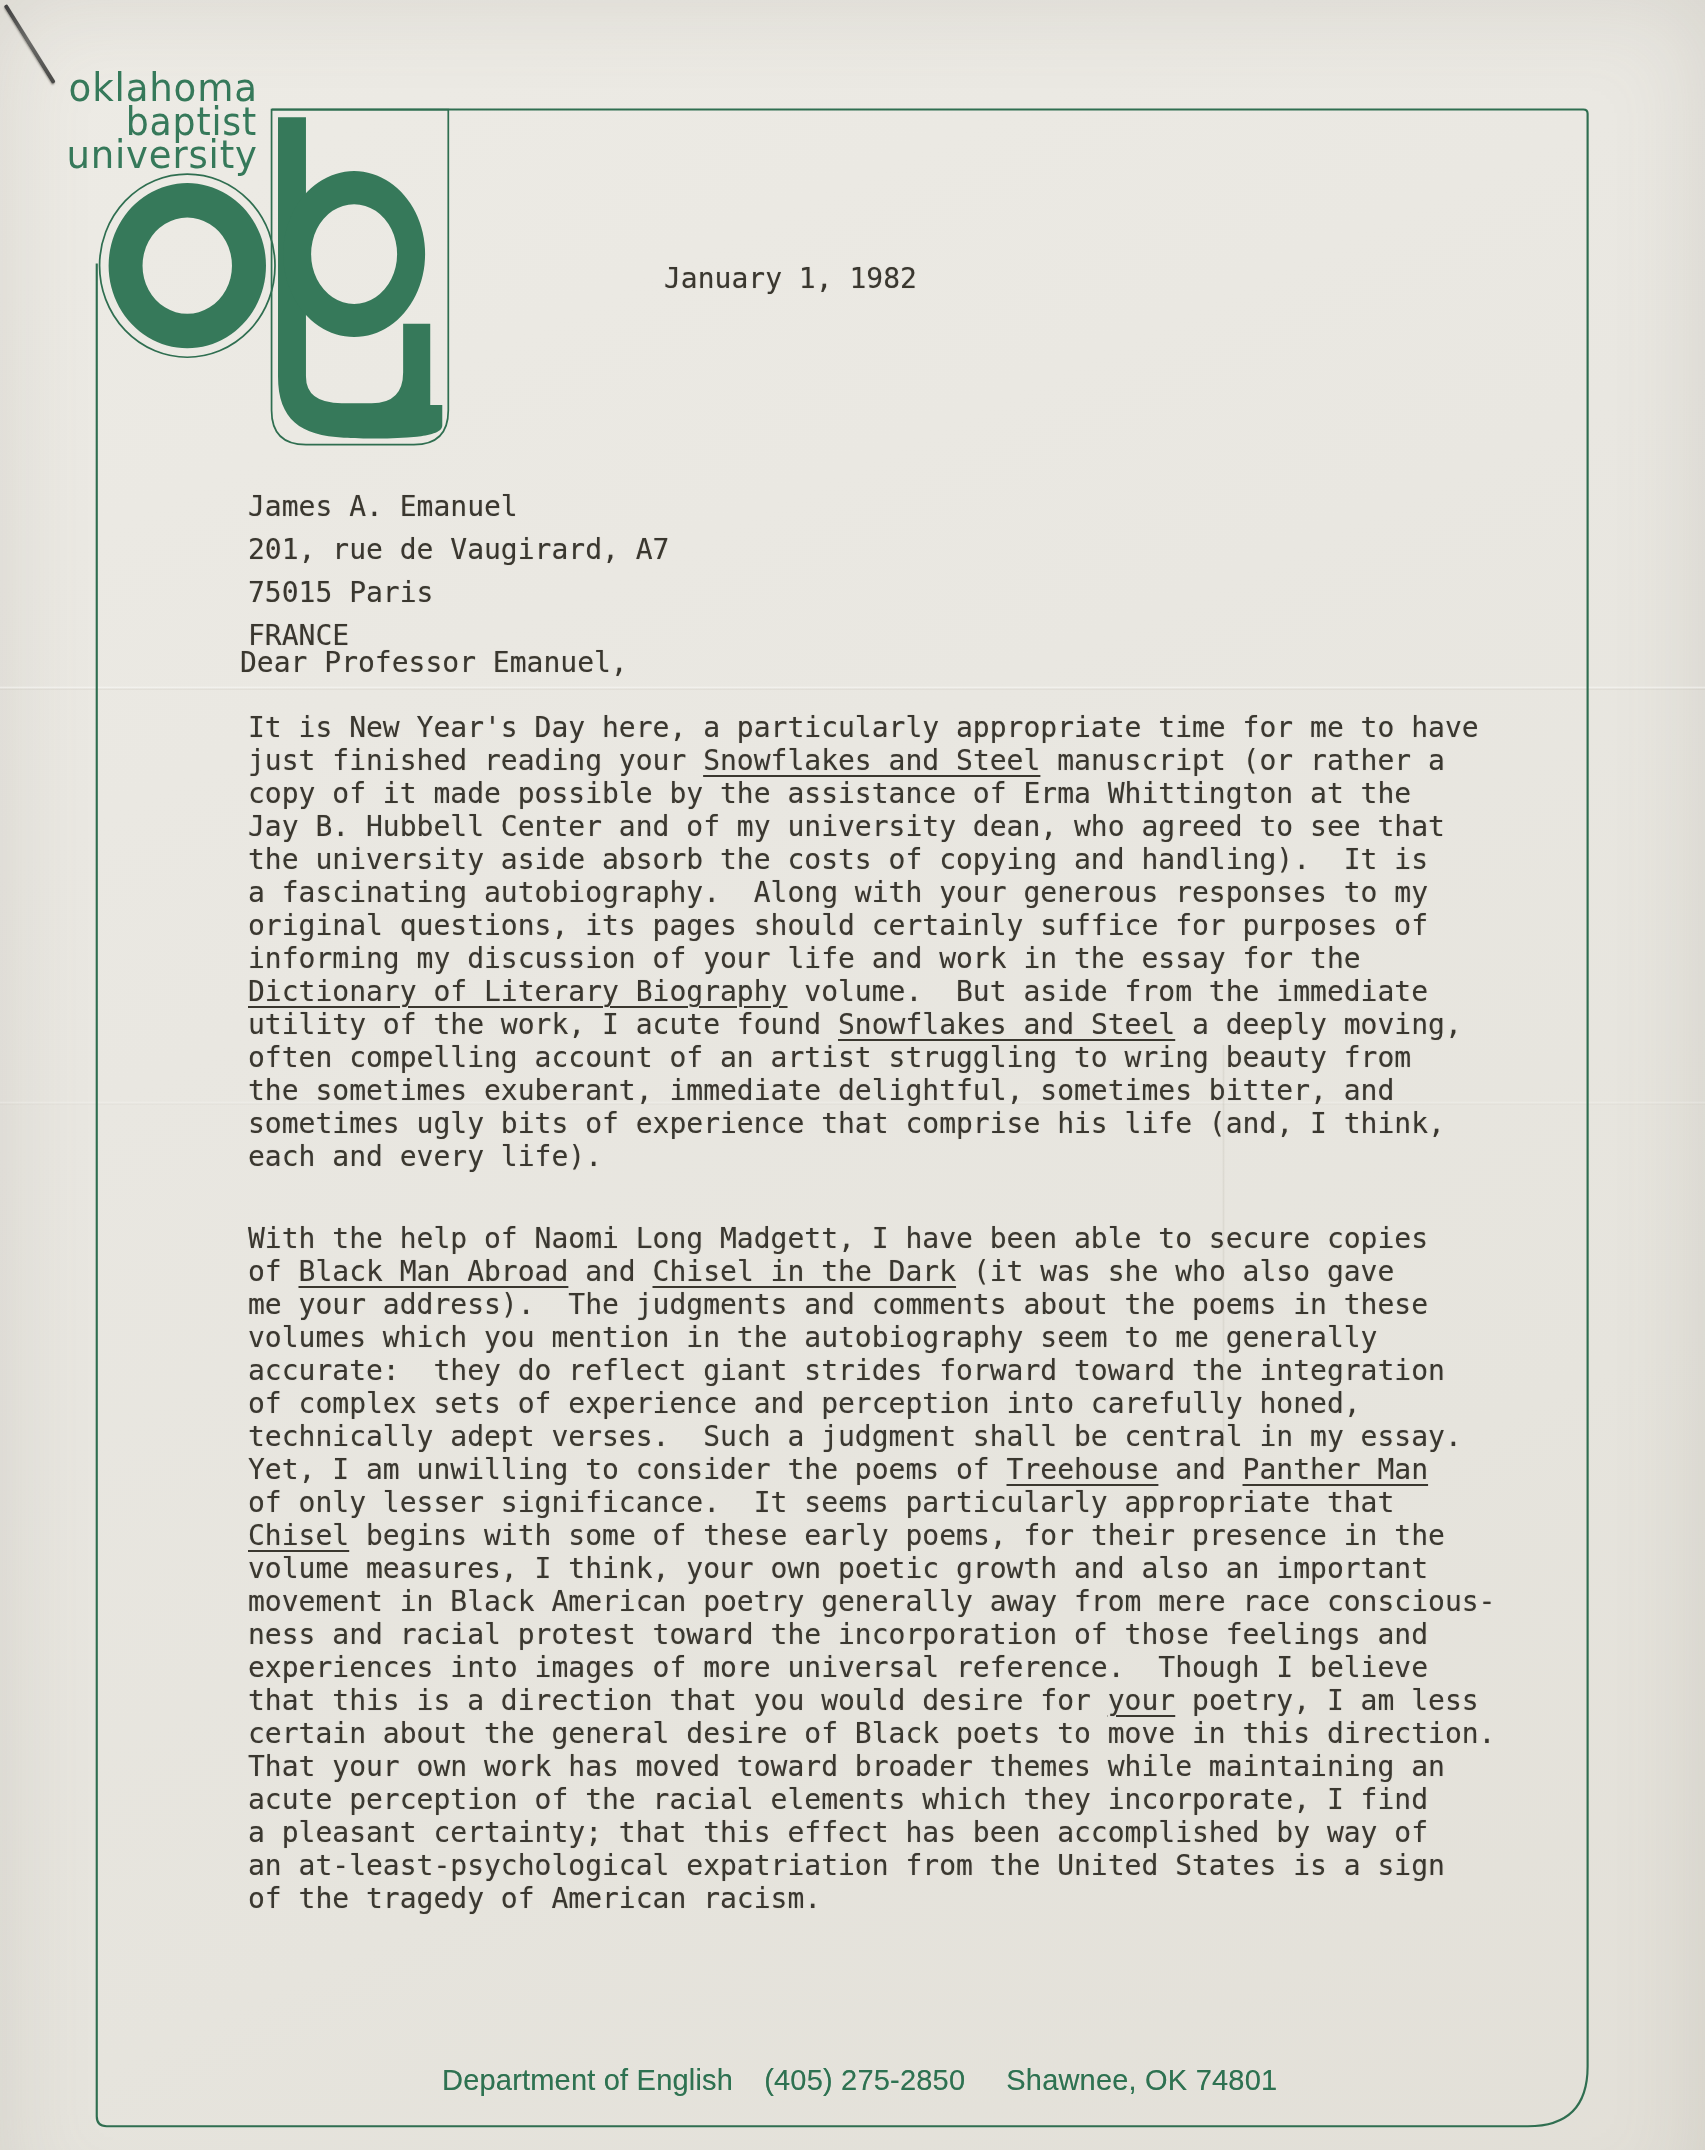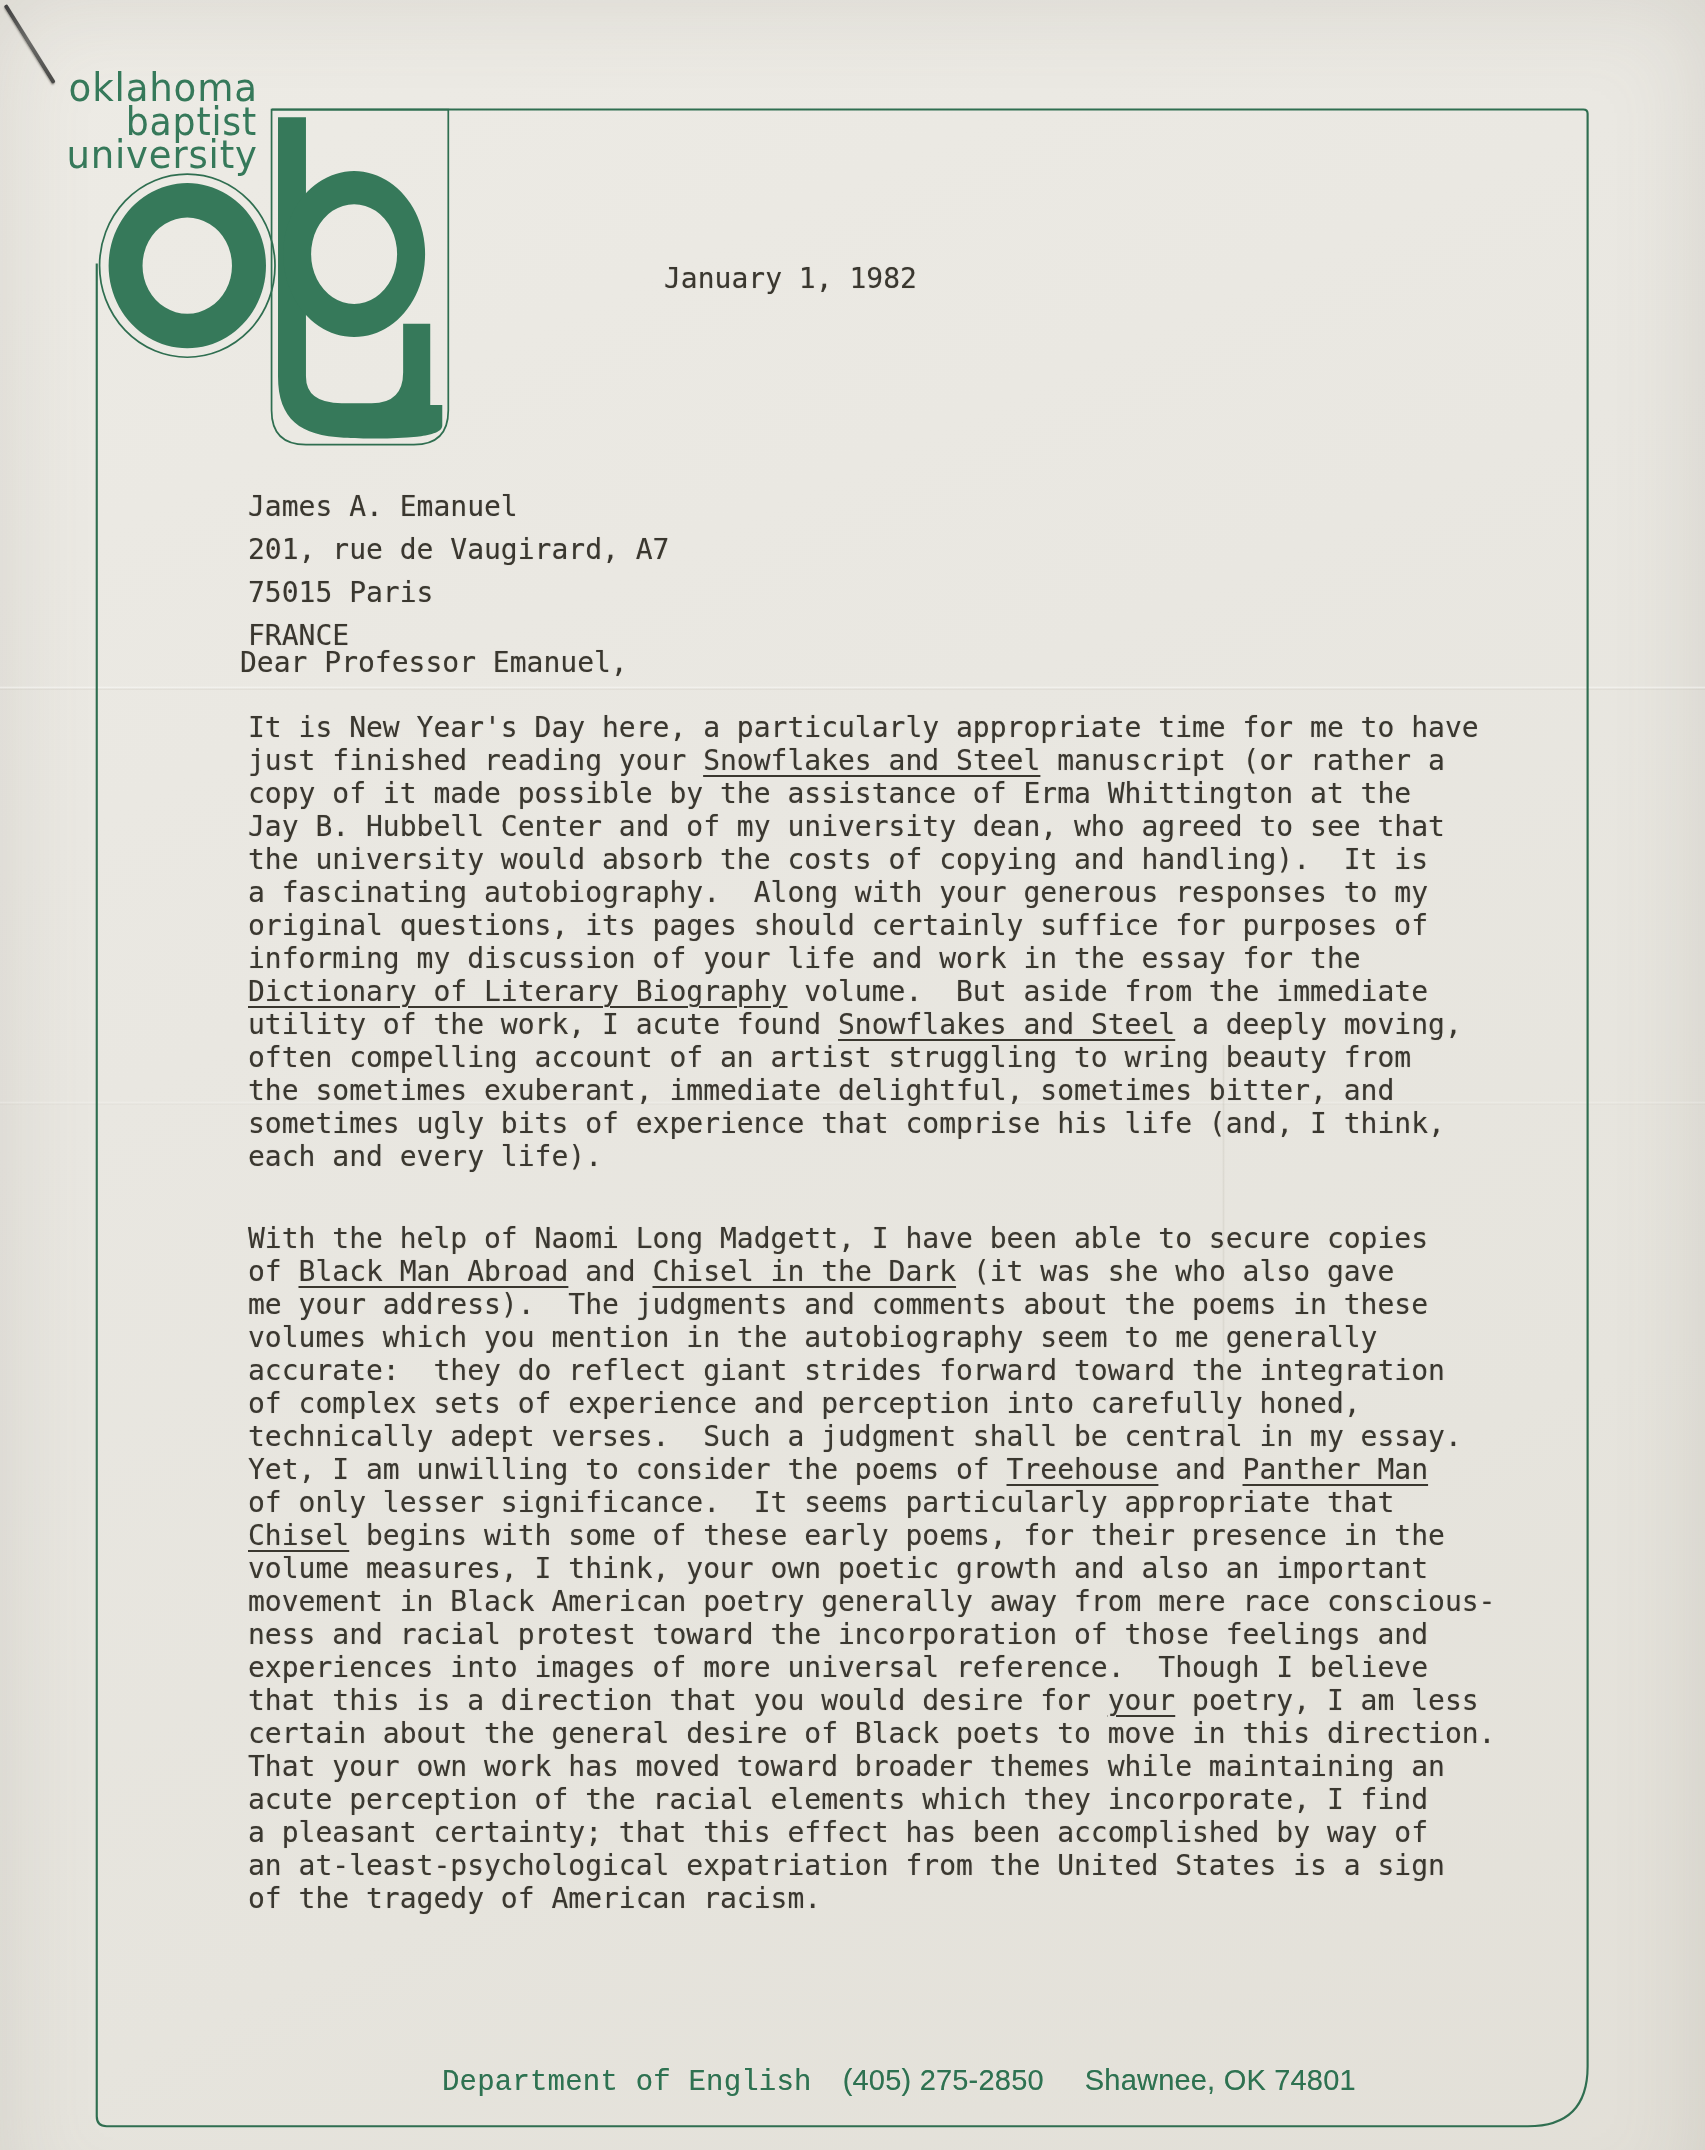--- a/index.html
+++ b/index.html
@@ -34,21 +34,21 @@
   .typed .line{white-space:pre;height:33px;margin-left:8px;}
   .recipient .line{height:43px;line-height:43px;}
   span.u{text-decoration:underline;text-decoration-thickness:2.2px;text-underline-offset:5.2px;text-align:center;}
   
   .footer{
     position:absolute;left:442px;top:2064px;
     font-family:"Liberation Sans", sans-serif;font-size:29px;font-weight:400;
     color:#2e7251;white-space:pre;letter-spacing:0.2px;
     text-shadow:0 0 0.4px rgba(46,114,81,.5);
   }
-  .footer .seg1{margin-right:31px;font-family:Liberation Mono, monospace;}
+  .footer .seg1{margin-right:31px;}
   .footer .seg2{margin-right:41px;}
 </style>
 </head>
 <body>
 
 <div class="page">
 
   <div class="staple"></div>
 
   <div class="crease-h" style="top:686px"></div>
@@ -90,21 +90,21 @@
     <div class="line">FRANCE</div>
   </div>
 
   <div class="typed" style="left:240px;top:646px">Dear Professor Emanuel,</div>
 
   <div class="typed" style="left:240px;top:711px">
       <div class="line"><span>It is New Year's Day here, a particularly appropriate time for me to have</span></div>
       <div class="line"><span>just finished reading your </span><span class="u">Snowflakes and Steel</span><span> manuscript (or rather a</span></div>
       <div class="line"><span>copy of it made possible by the assistance of Erma Whittington at the</span></div>
       <div class="line"><span>Jay B. Hubbell Center and of my university dean, who agreed to see that</span></div>
-      <div class="line"><span>the university would absorb the costs of copying and handling).  It is</span></div>
+      <div class="line"><span>the university aside absorb the costs of copying and handling).  It is</span></div>
       <div class="line"><span>a fascinating autobiography.  Along with your generous responses to my</span></div>
       <div class="line"><span>original questions, its pages should certainly suffice for purposes of</span></div>
       <div class="line"><span>informing my discussion of your life and work in the essay for the</span></div>
       <div class="line"><span class="u">Dictionary of Literary Biography</span><span> volume.  But aside from the immediate</span></div>
       <div class="line"><span>utility of the work, I acute found </span><span class="u">Snowflakes and Steel</span><span> a deeply moving,</span></div>
       <div class="line"><span>often compelling account of an artist struggling to wring beauty from</span></div>
       <div class="line"><span>the sometimes exuberant, immediate delightful, sometimes bitter, and</span></div>
       <div class="line"><span>sometimes ugly bits of experience that comprise his life (and, I think,</span></div>
       <div class="line"><span>each and every life).</span></div>
     </div>

